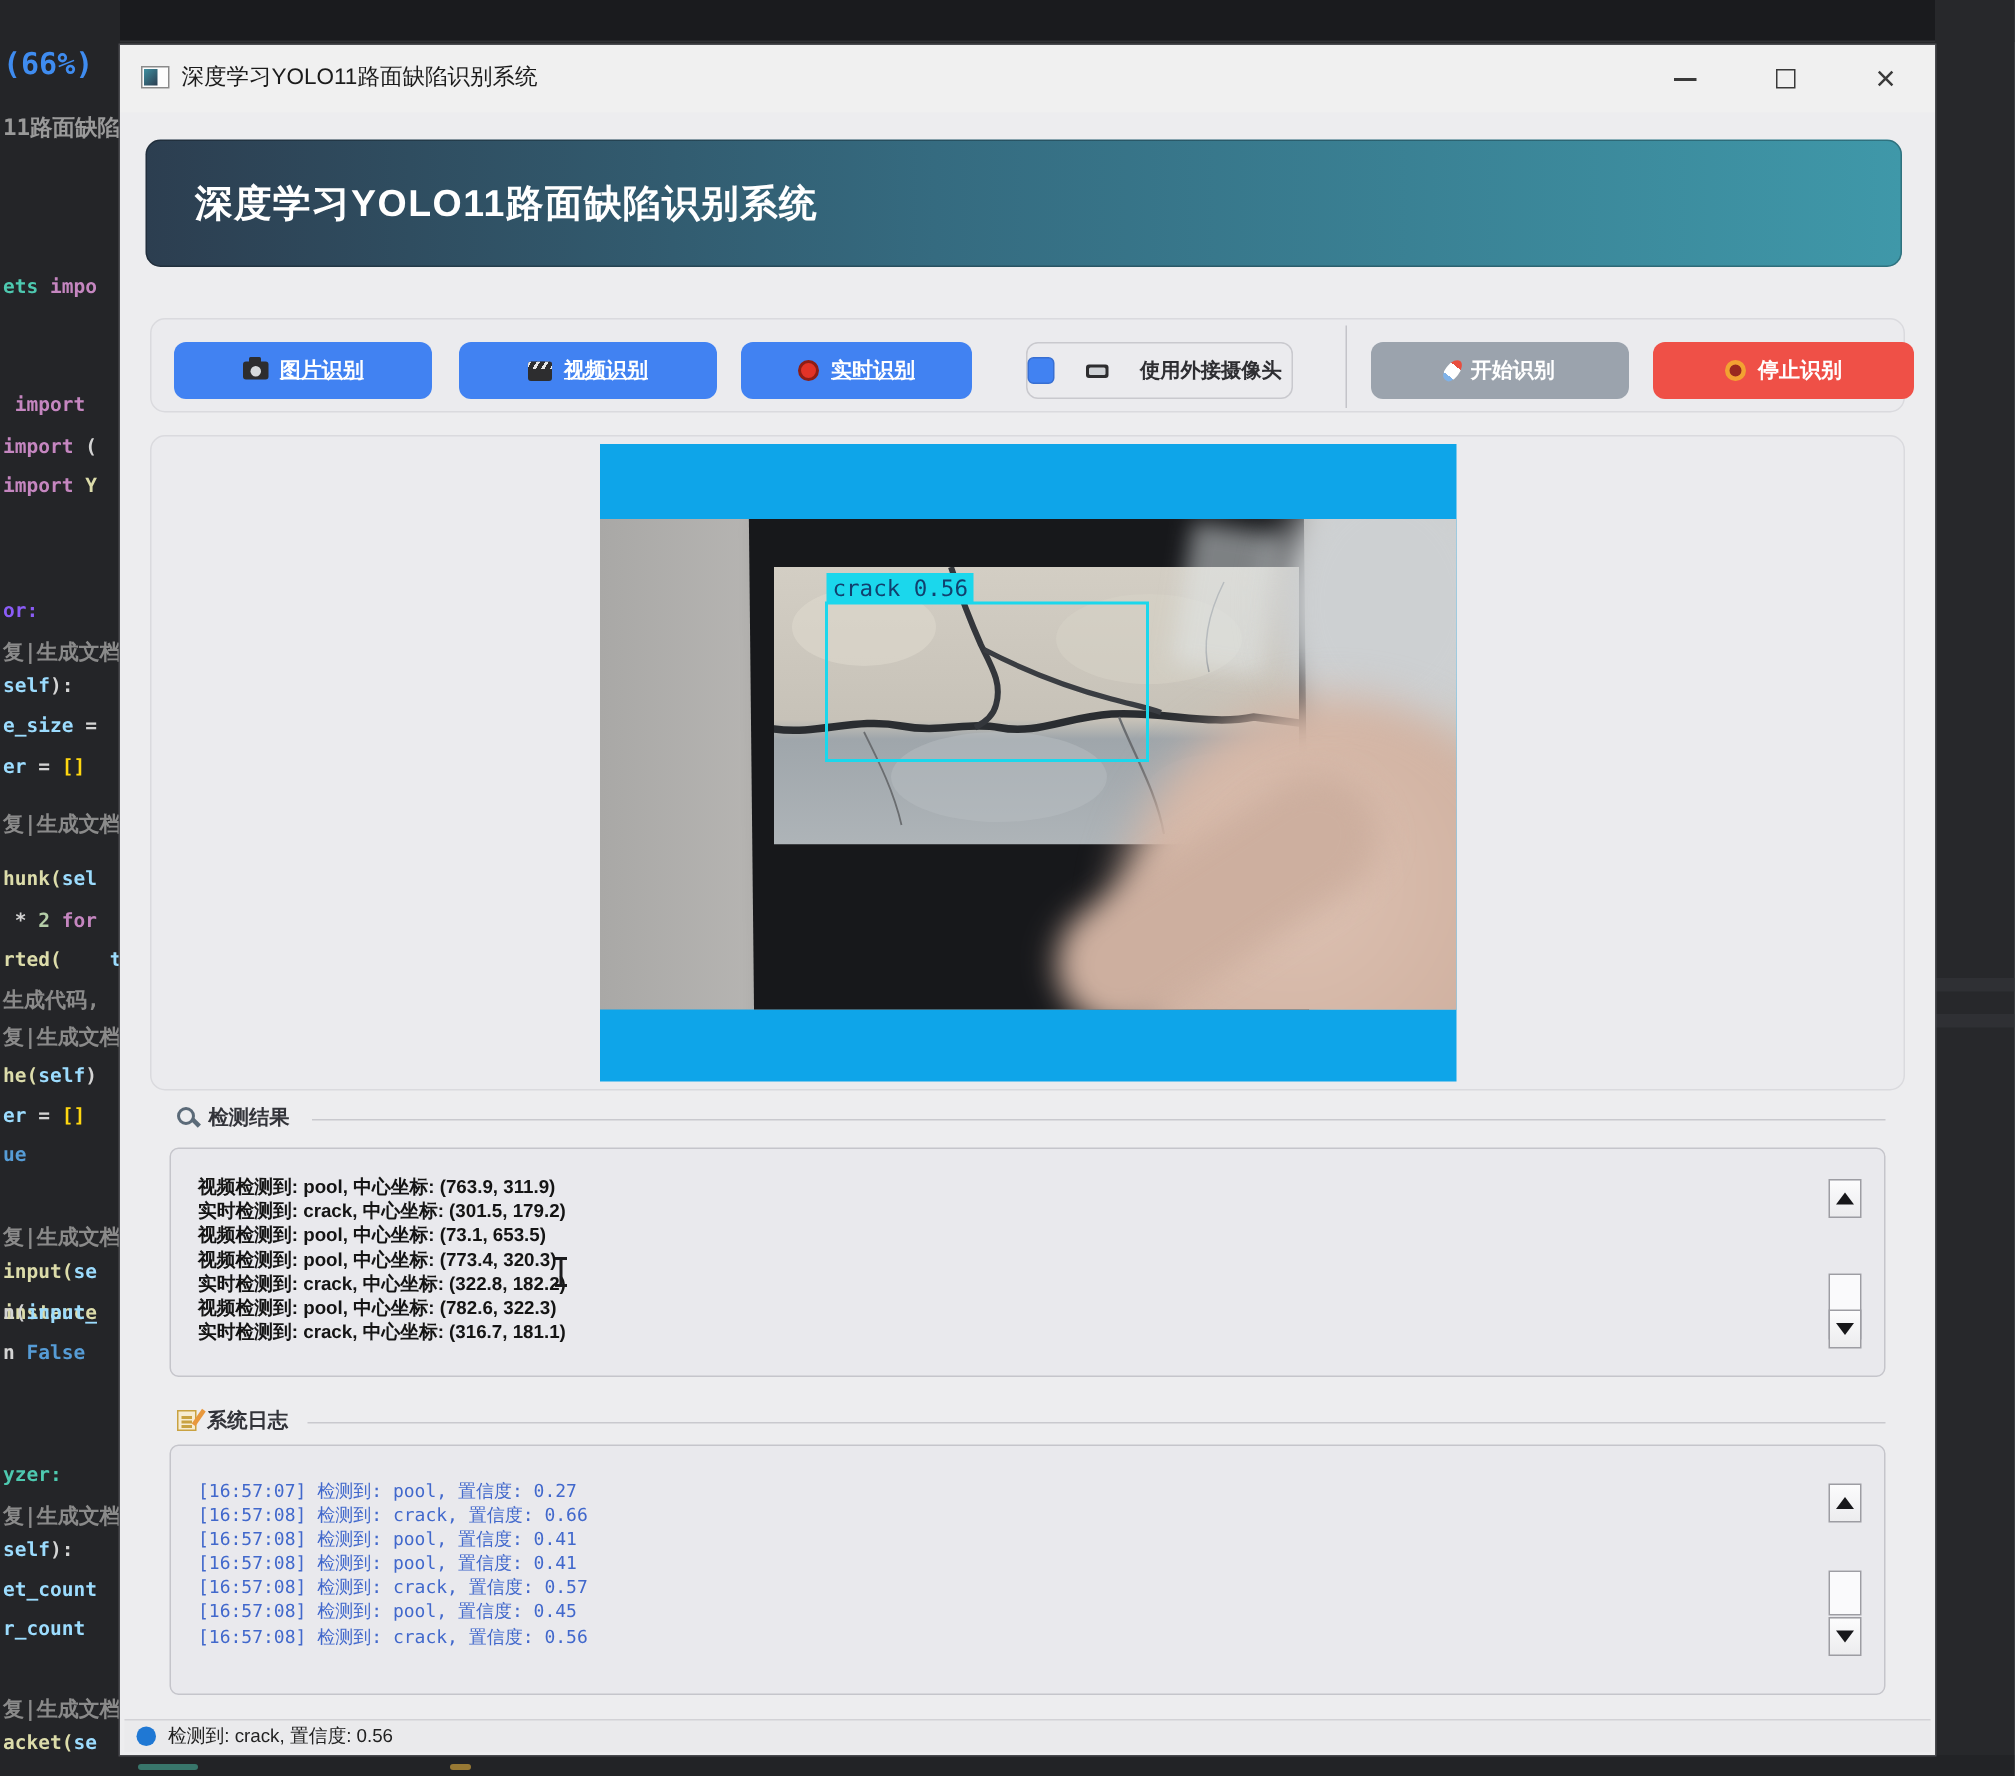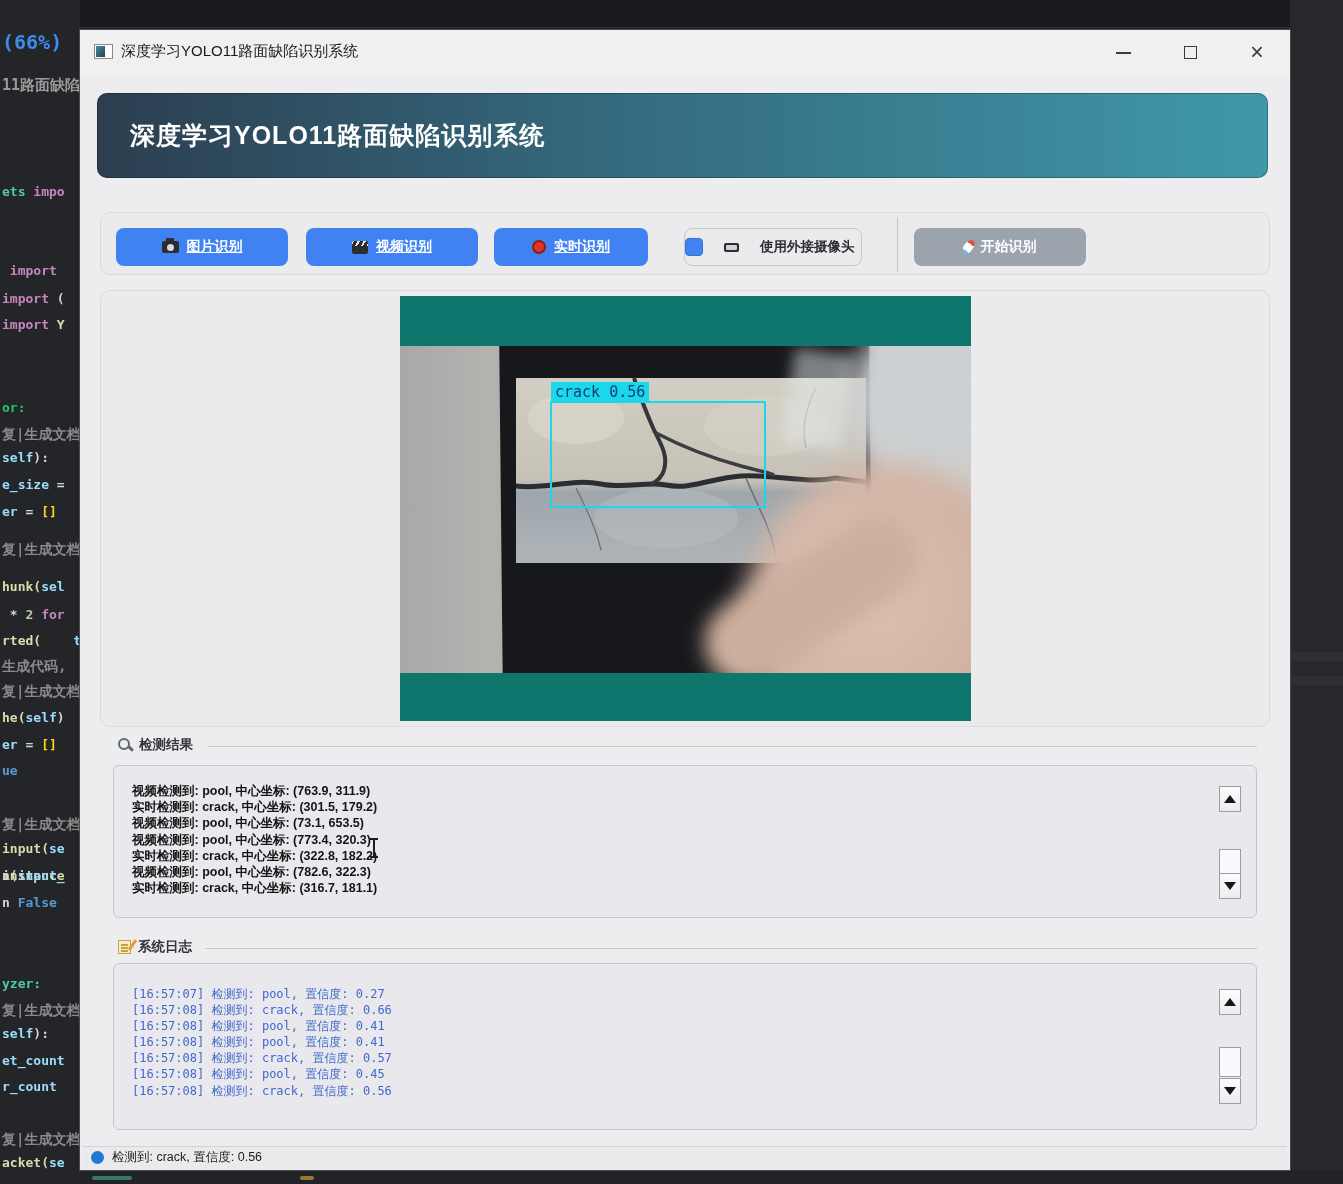--- a/index.html
+++ b/index.html
@@ -63,21 +63,21 @@
   .ico-reddot { width:14px; height:14px; border-radius:50%; background:#e23327; border:2px solid #8f1d14; }
   .ico-webcam { width:15px; height:9px; background:#2d2d2f; border-radius:2px; position:relative; }
   .ico-webcam::before { content:""; position:absolute; left:2px; top:2px; width:11px; height:5px; background:#cfd2d6; border-radius:1px; }
   .ico-rocket { width:9px; height:16px; border-radius:50% 50% 42% 42%; transform:rotate(38deg);
                 background:linear-gradient(180deg,#e84d3d 0 28%,#ffffff 28% 78%,#7fb2e8 78% 100%); position:relative; }
   .ico-stopring { width:14px; height:14px; border-radius:50%; border:3px solid #f2a232; background:#99291f; }
 
   
   .video-panel { position:absolute; left:20px; top:260px; width:1170px; height:437px; border-radius:10px;
                  background:#ebebee; border:1px solid #dadade; }
-  .video { position:absolute; left:299px; top:5px; width:571px; height:425px; background:#0f766e; overflow:hidden; }
+  .video { position:absolute; left:299px; top:5px; width:571px; height:425px; background:#0ea5e9; overflow:hidden; }
   .photo { position:absolute; left:0; top:50px; width:571px; height:327px; overflow:hidden;
            background:linear-gradient(90deg,#a9a8a6 0%,#c2c0bd 35%,#d7d5d1 75%,#cfcdc9 100%); }
   .phone { position:absolute; left:101px; top:-4px; width:370px; height:340px; background:#17181b; transform:rotate(-0.6deg);
            box-shadow:8px 0 14px rgba(0,0,0,.25); }
   .screen { position:absolute; left:116px; top:32px; width:350px; height:185px; }
   .screen svg { width:100%; height:100%; display:block; }
   .reflect { position:absolute; left:388px; top:6px; width:62px; height:95px; background:rgba(228,233,236,.5);
              filter:blur(7px); transform:rotate(9deg); }
   .hand-blob { position:absolute; right:-64px; top:118px; width:290px; height:310px; border-radius:50%;
                background:radial-gradient(circle at 40% 40%, #ddc2b3, #c7a593); filter:blur(14px); }
@@ -141,21 +141,21 @@
 <div class="canvas">
 
   <div class="top-strip"></div>
   <div class="code-strip">
       <div class="code-line" style="top: 30px; font-size: 20px;"><span style="color: rgb(63, 140, 240);">(66%)</span></div>
       <div class="code-line" style="top: 76px; font-size: 15px;"><span style="color: rgb(154, 154, 154);">11路面缺陷</span></div>
       <div class="code-line" style="top: 184px;"><span style="color: rgb(78, 201, 176);">ets </span><span style="color: rgb(197, 134, 192);">impo</span></div>
       <div class="code-line" style="top: 263px;"><span style="color: rgb(197, 134, 192);"> import</span></div>
       <div class="code-line" style="top: 291px;"><span style="color: rgb(197, 134, 192);">import </span><span style="color: rgb(212, 212, 212);">(</span></div>
       <div class="code-line" style="top: 317px;"><span style="color: rgb(197, 134, 192);">import </span><span style="color: rgb(220, 220, 170);">Y</span></div>
-      <div class="code-line" style="top: 400px;"><span style="color: #22c55e;">or:</span></div>
+      <div class="code-line" style="top: 400px;"><span style="color: #8b5cf6;">or:</span></div>
       <div class="code-line" style="top: 426px; font-size: 14px;"><span style="color: rgb(138, 138, 138);">复|生成文档</span></div>
       <div class="code-line" style="top: 450px;"><span style="color: rgb(156, 220, 254);">self</span><span style="color: rgb(212, 212, 212);">):</span></div>
       <div class="code-line" style="top: 477px;"><span style="color: rgb(156, 220, 254);">e_size </span><span style="color: rgb(212, 212, 212);">=</span></div>
       <div class="code-line" style="top: 504px;"><span style="color: rgb(156, 220, 254);">er </span><span style="color: rgb(212, 212, 212);">= </span><span style="color: rgb(255, 215, 16);">[]</span></div>
       <div class="code-line" style="top: 541px; font-size: 14px;"><span style="color: rgb(138, 138, 138);">复|生成文档</span></div>
       <div class="code-line" style="top: 579px;"><span style="color: rgb(220, 220, 170);">hunk(</span><span style="color: rgb(156, 220, 254);">sel</span></div>
       <div class="code-line" style="top: 607px;"><span style="color: rgb(212, 212, 212);"> * </span><span style="color: rgb(181, 206, 168);">2 </span><span style="color: rgb(197, 134, 192);">for</span></div>
       <div class="code-line" style="top: 633px;"><span style="color: rgb(220, 220, 170);">rted(</span><span style="color: rgb(156, 220, 254); margin-left: 32px;">ter</span></div>
       <div class="code-line" style="top: 658px; font-size: 14px;"><span style="color: rgb(138, 138, 138);">生成代码,</span></div>
       <div class="code-line" style="top: 683px; font-size: 14px;"><span style="color: rgb(138, 138, 138);">复|生成文档</span></div>
@@ -219,20 +219,24 @@
       </button>
       <div class="cbx-group">
         <div class="checkbox"></div>
         <span class="ico-webcam"></span>
         <span class="cbx-label">使用外接摄像头</span>
       </div>
       <div class="vdivider"></div>
       <button class="btn btn-gray bstart">
         <span class="ico-rocket"></span>
         <span>开始识别</span>
+      </button>
+      <button class="btn btn-red bstop">
+        <span class="ico-stopring"></span>
+        <span>停止识别</span>
       </button>
     </div>
 
     <div class="video-panel">
       <div class="video">
         <div class="photo">
           <div class="phone"></div>
           <div class="screen">
             <svg viewBox="0 0 350 185" preserveAspectRatio="none">
               <defs>

